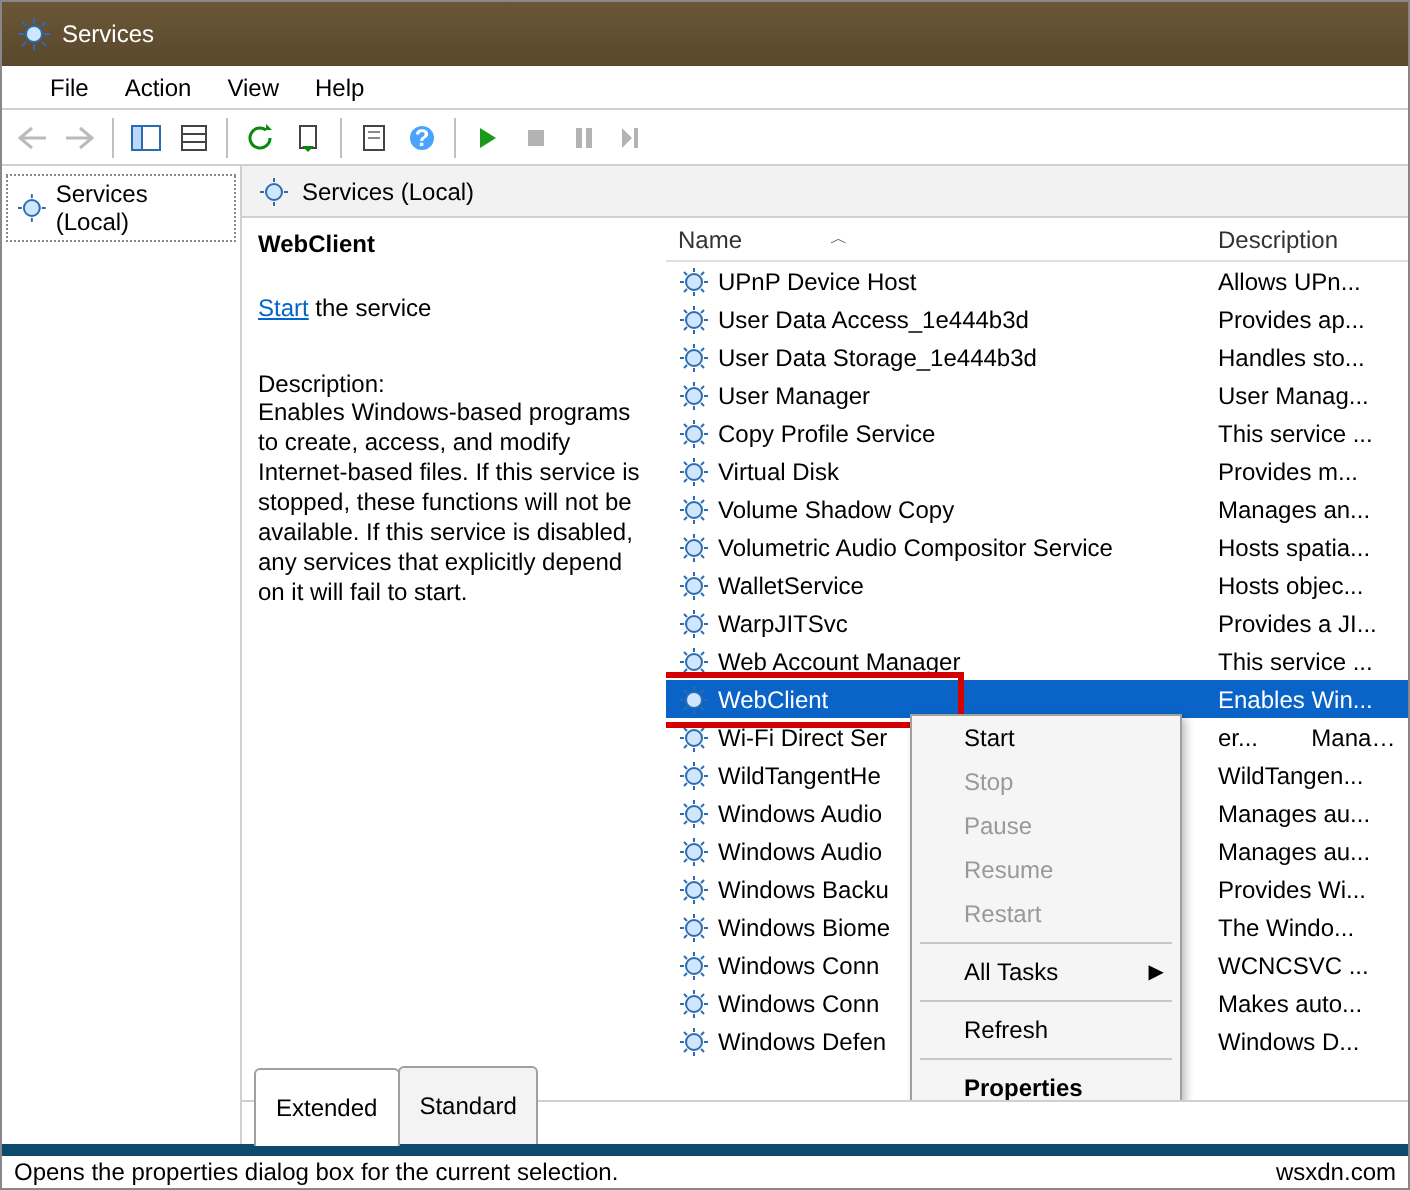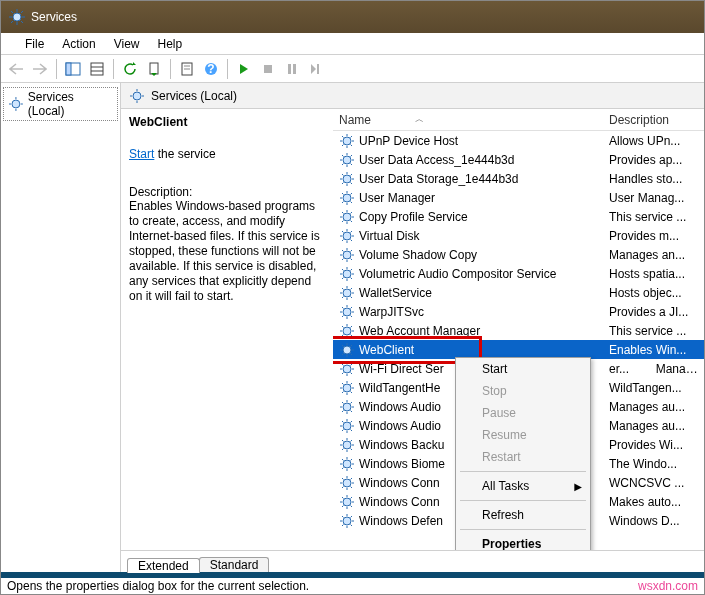--- a/index.html
+++ b/index.html
@@ -36,21 +36,21 @@
 .col-desc { flex: 1; padding-left: 6px; }
 .rows { position: relative; }
 .row { display: flex; height: 19px; align-items: center; white-space: nowrap; }
 .row .c1 { width: 270px; padding-left: 6px; display: flex; align-items: center; gap: 4px; overflow: hidden; }
 .row .c2 { flex: 1; padding-left: 6px; overflow: hidden; text-overflow: ellipsis; }
 .row.selected { background: #0a64c8; color: #fff; }
 .row .gear { flex-shrink: 0; }
 .rednameframe { position:absolute; border:3px solid #d40000; pointer-events:none; }
 
 .tabs { height: 22px; display: flex; align-items: flex-end; gap: 0; padding-left: 6px; border-top: 1px solid #d0d0d0; background:#fff; }
-.tab { border: 1px solid #a0a0a0; border-bottom: none; padding: 0 10px; background: #f3f3f3; border-radius: 3px 3px 0 0; margin-right: -1px; }
+.tab { border: 1px solid #a0a0a0; border-bottom: none; padding: 12px 10px; background: #f3f3f3; border-radius: 3px 3px 0 0; margin-right: -1px; }
 .tab.active { background: #fff; position: relative; top: 1px; }
 
 .status { height: 22px; border-top: 6px solid #0c4a6e; display: flex; align-items: center; padding: 0 6px; font-size: 12px; justify-content: space-between; }
 
 .ctxmenu { position: absolute; background: #f5f5f5; border: 1px solid #a0a0a0; box-shadow: 2px 2px 4px rgba(0,0,0,.25); width: 136px; z-index: 50; }
 .ctxmenu .mi { height: 22px; display: flex; align-items: center; padding: 0 20px 0 26px; position: relative; }
 .ctxmenu .mi.disabled { color: #999; }
 .ctxmenu .mi .arrow { position: absolute; right: 8px; font-size: 10px; }
 .ctxmenu .msep { height: 1px; background: #c8c8c8; margin: 3px 4px; }
 
@@ -649,14 +649,14 @@
 
     <div class="tabs">
       <div class="tab active">Extended</div>
       <div class="tab">Standard</div>
     </div>
   </div>
 </div>
 
 <div class="status">
   <span>Opens the properties dialog box for the current selection.</span>
-  <span style="color:#ec4899">wsxdn.com</span>
+  <span style="color:#000000">wsxdn.com</span>
 </div>
 
 </body></html>

